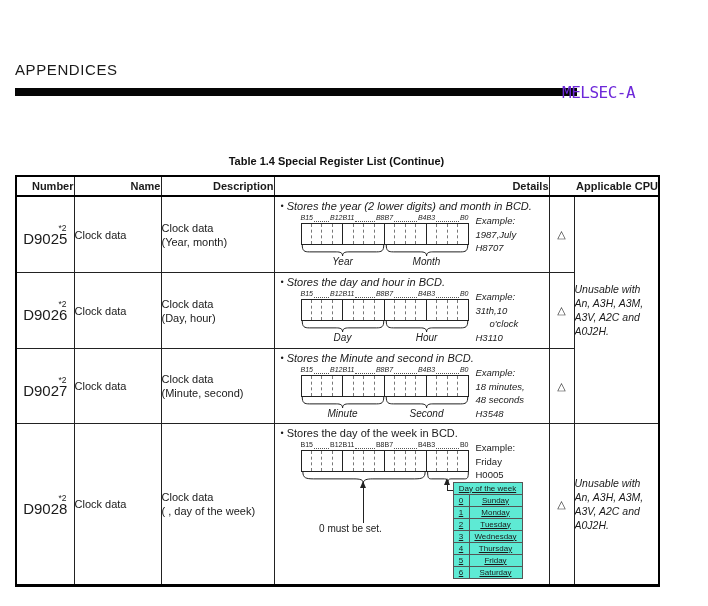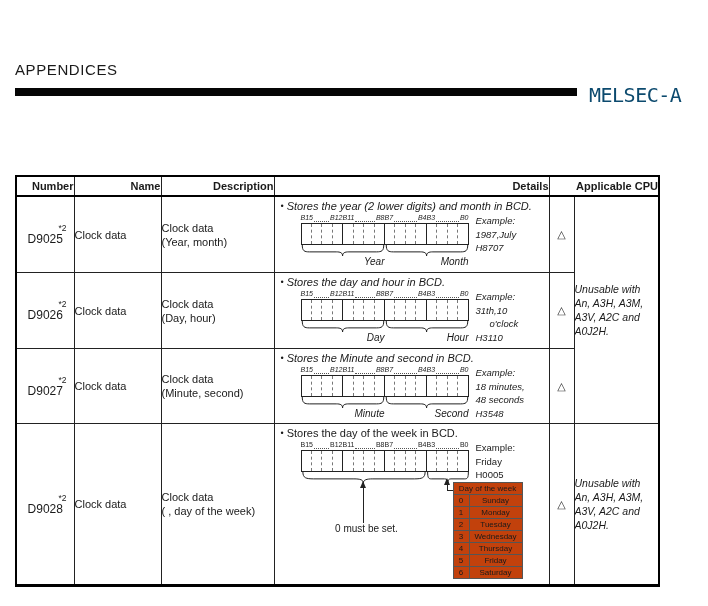--- a/index.html
+++ b/index.html
@@ -1,36 +1,36 @@
 <!DOCTYPE html>
 <html><head>
 <meta charset="utf-8">
 <style>
   html,body{margin:0;padding:0;background:#fff;}
   .page{position:relative;width:708px;height:606px;background:#ffffff;
         font-family:"Liberation Sans",sans-serif;color:#1a1a1a;overflow:hidden;margin-top:39px;}
 
   .appendices{position:absolute;left:15px;top:22px;font-size:15px;letter-spacing:.6px;color:#1a1a1a;}
   .rulebar{position:absolute;left:15px;top:49px;width:562px;height:8px;background:#050505;}
-  .brand{position:absolute;left:589px;top:44px;font-family:"DejaVu Sans Mono",monospace;
-         font-size:20px;letter-spacing:-.5px;color:#0c4a6e;}
+  .brand{position:absolute;left:562px;top:44px;font-family:"DejaVu Sans Mono",monospace;
+         font-size:16px;letter-spacing:-.5px;color:#6d28d9;}
 
   .tbl-title{position:absolute;left:15px;top:116px;width:643px;text-align:center;
              font-size:11px;font-weight:bold;color:#111;}
 
   table.main{position:absolute;left:15px;top:136px;width:643px;border-collapse:collapse;
              table-layout:fixed;border:2px solid #000;border-bottom:3px solid #000;}
   table.main td,table.main th{border:1px solid #222;padding:0;overflow:hidden;}
   table.main th{height:18px;font-size:11px;font-weight:bold;text-align:right;
                 vertical-align:middle;border-bottom:2px solid #000;}
   tr.r1 td{height:75px;} tr.r2 td{height:75px;} tr.r3 td{height:74px;} tr.r4 td{height:160px;}
 
   td.numcell{vertical-align:middle;text-align:center;}
   .sup{text-align:right;padding-right:7px;font-size:8.5px;line-height:9px;}
-  .num{font-size:12px;line-height:12px;}
+  .num{font-size:15px;line-height:12px;}
   td.namecell{vertical-align:middle;padding-left:8px;font-size:11px;}
   td.desccell{vertical-align:middle;padding-left:8px;font-size:11px;line-height:14px;}
   td.detailcell{vertical-align:top;}
   td.cpusym{text-align:center;vertical-align:middle;font-size:11px;color:#333;}
   td.cpunote{vertical-align:middle;padding-left:5px;font-size:10.5px;line-height:14px;font-style:italic;}
 
   .det{padding:3px 2px 0 6px;font-style:italic;}
   .det4{position:relative;height:157px;padding:3px 10px 0 6px;box-sizing:border-box;}
   .dline{font-size:11px;line-height:13px;white-space:nowrap;}
   .dline .bullet{font-size:9px;vertical-align:1px;margin-right:3px;}
@@ -40,50 +40,51 @@
   .nib{width:25%;display:flex;align-items:flex-end;}
   .nib .lead{flex:1;border-bottom:1px dotted #555;height:5px;margin:0 1px;}
   .bitbox{height:22px;border:1px solid #222;display:flex;box-sizing:border-box;background:#fff;}
   .bitbox i{flex:1;border-right:1px dashed #777;}
   .bitbox i.nb{border-right:1px solid #222;}
   .bitbox i.last{border-right:none;}
   .bracerow{display:flex;height:11px;}
   .brace{display:block;height:11px;}
   .b50{width:50%;} .b75{width:75%;} .b25{width:25%;}
   .glrow{display:flex;font-size:10px;line-height:12px;}
-  .glrow span{width:50%;text-align:right;}
+  .glrow span{width:50%;text-align:center;}
   .example{margin-left:7px;font-size:9.5px;line-height:13.5px;padding-top:0;}
   .example .ind{padding-left:14px;}
 
   .varrow{position:absolute;width:9px;}
   .varrow:before{content:"";display:block;margin:0 auto;width:0;
      border-left:3.5px solid transparent;border-right:3.5px solid transparent;
      border-bottom:7px solid #222;}
   .varrow:after{content:"";display:block;margin:0 auto;width:1px;background:#222;}
   .a1{left:84px;top:57px;} .a1:after{height:35px;}
   .a2{left:168px;top:54px;} .a2:after{height:5px;}
   .elbow{position:absolute;left:172px;top:58px;width:6px;height:8px;
          border-left:1px solid #222;border-bottom:1px solid #222;}
-  .zeronote{position:absolute;left:48px;top:99px;width:88px;text-align:center;font-size:10px;}
+  .zeronote{position:absolute;left:32px;top:99px;width:88px;text-align:center;font-size:10px;}
 
   table.week{position:absolute;left:178px;top:58px;border-collapse:collapse;
-             font-size:8px;line-height:10px;background:#c2410c;}
+             font-size:8px;line-height:10px;background:#5eead4;text-decoration:underline;}
   table.week td{border:1px solid #555;text-align:center;padding:0 1px;height:11px;}
   table.week .wnum{width:13px;} table.week .wday{width:50px;}
   table.week .wh td{font-size:8px;}
 </style>
 </head>
 <body>
 
 <div class="page">
 
   <div class="appendices">APPENDICES</div>
   <div class="rulebar"></div>
   <div class="brand">MELSEC-A</div>
 
+  <div class="tbl-title">Table 1.4 Special Register List (Continue)</div>
 
   <table class="main">
     <colgroup>
       <col style="width:58px">
         <col style="width:87px">
         <col style="width:113px">
       <col style="width:275px">
         <col style="width:25px">
         <col style="width:85px">
     </colgroup>

